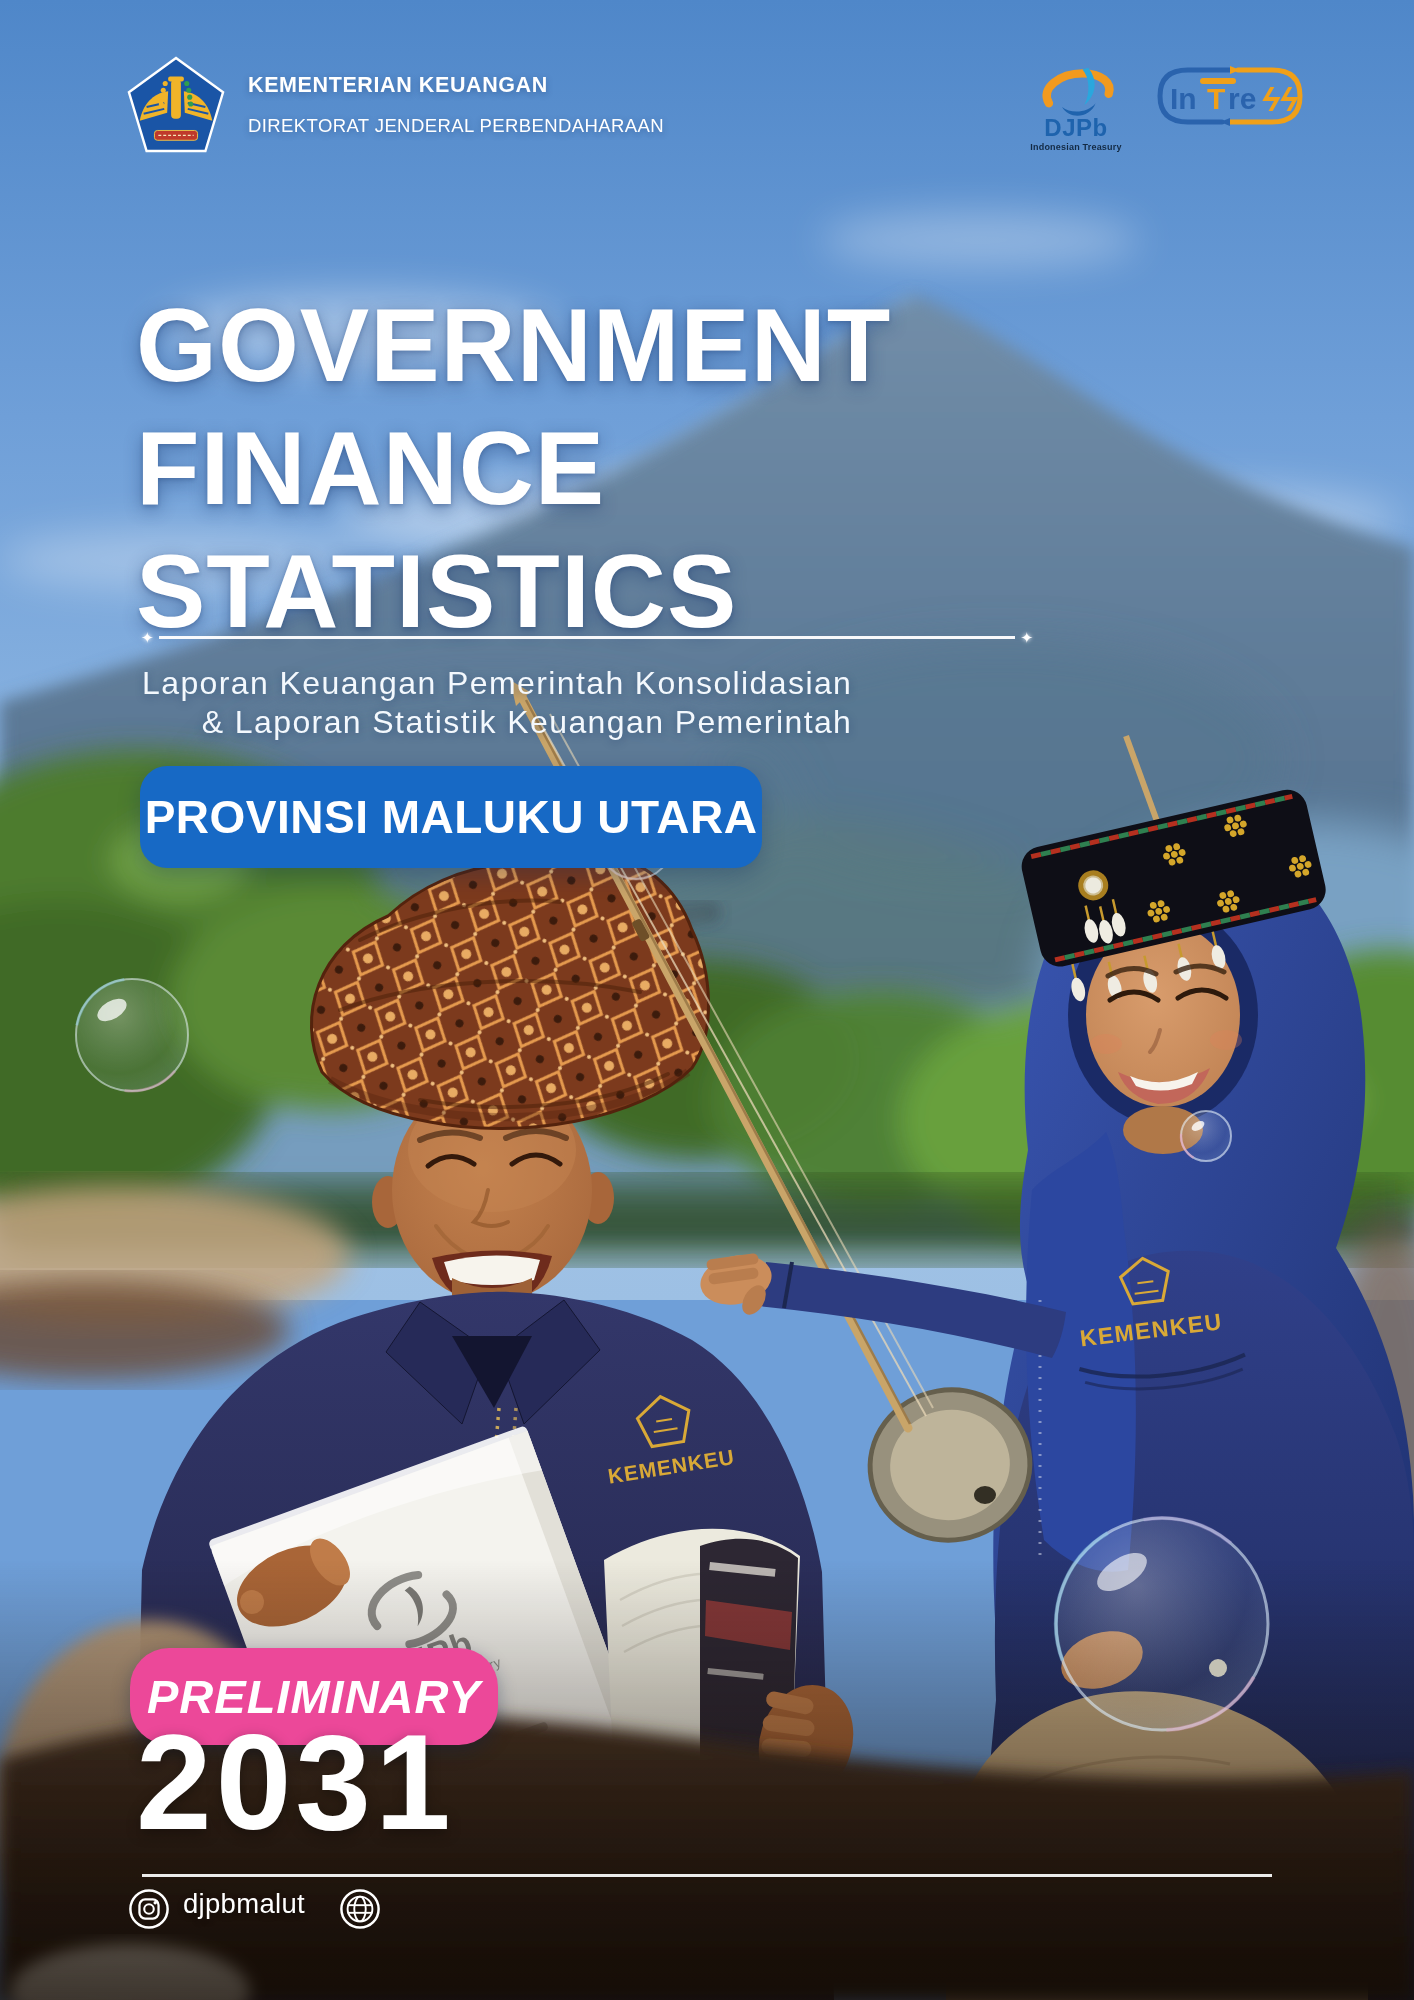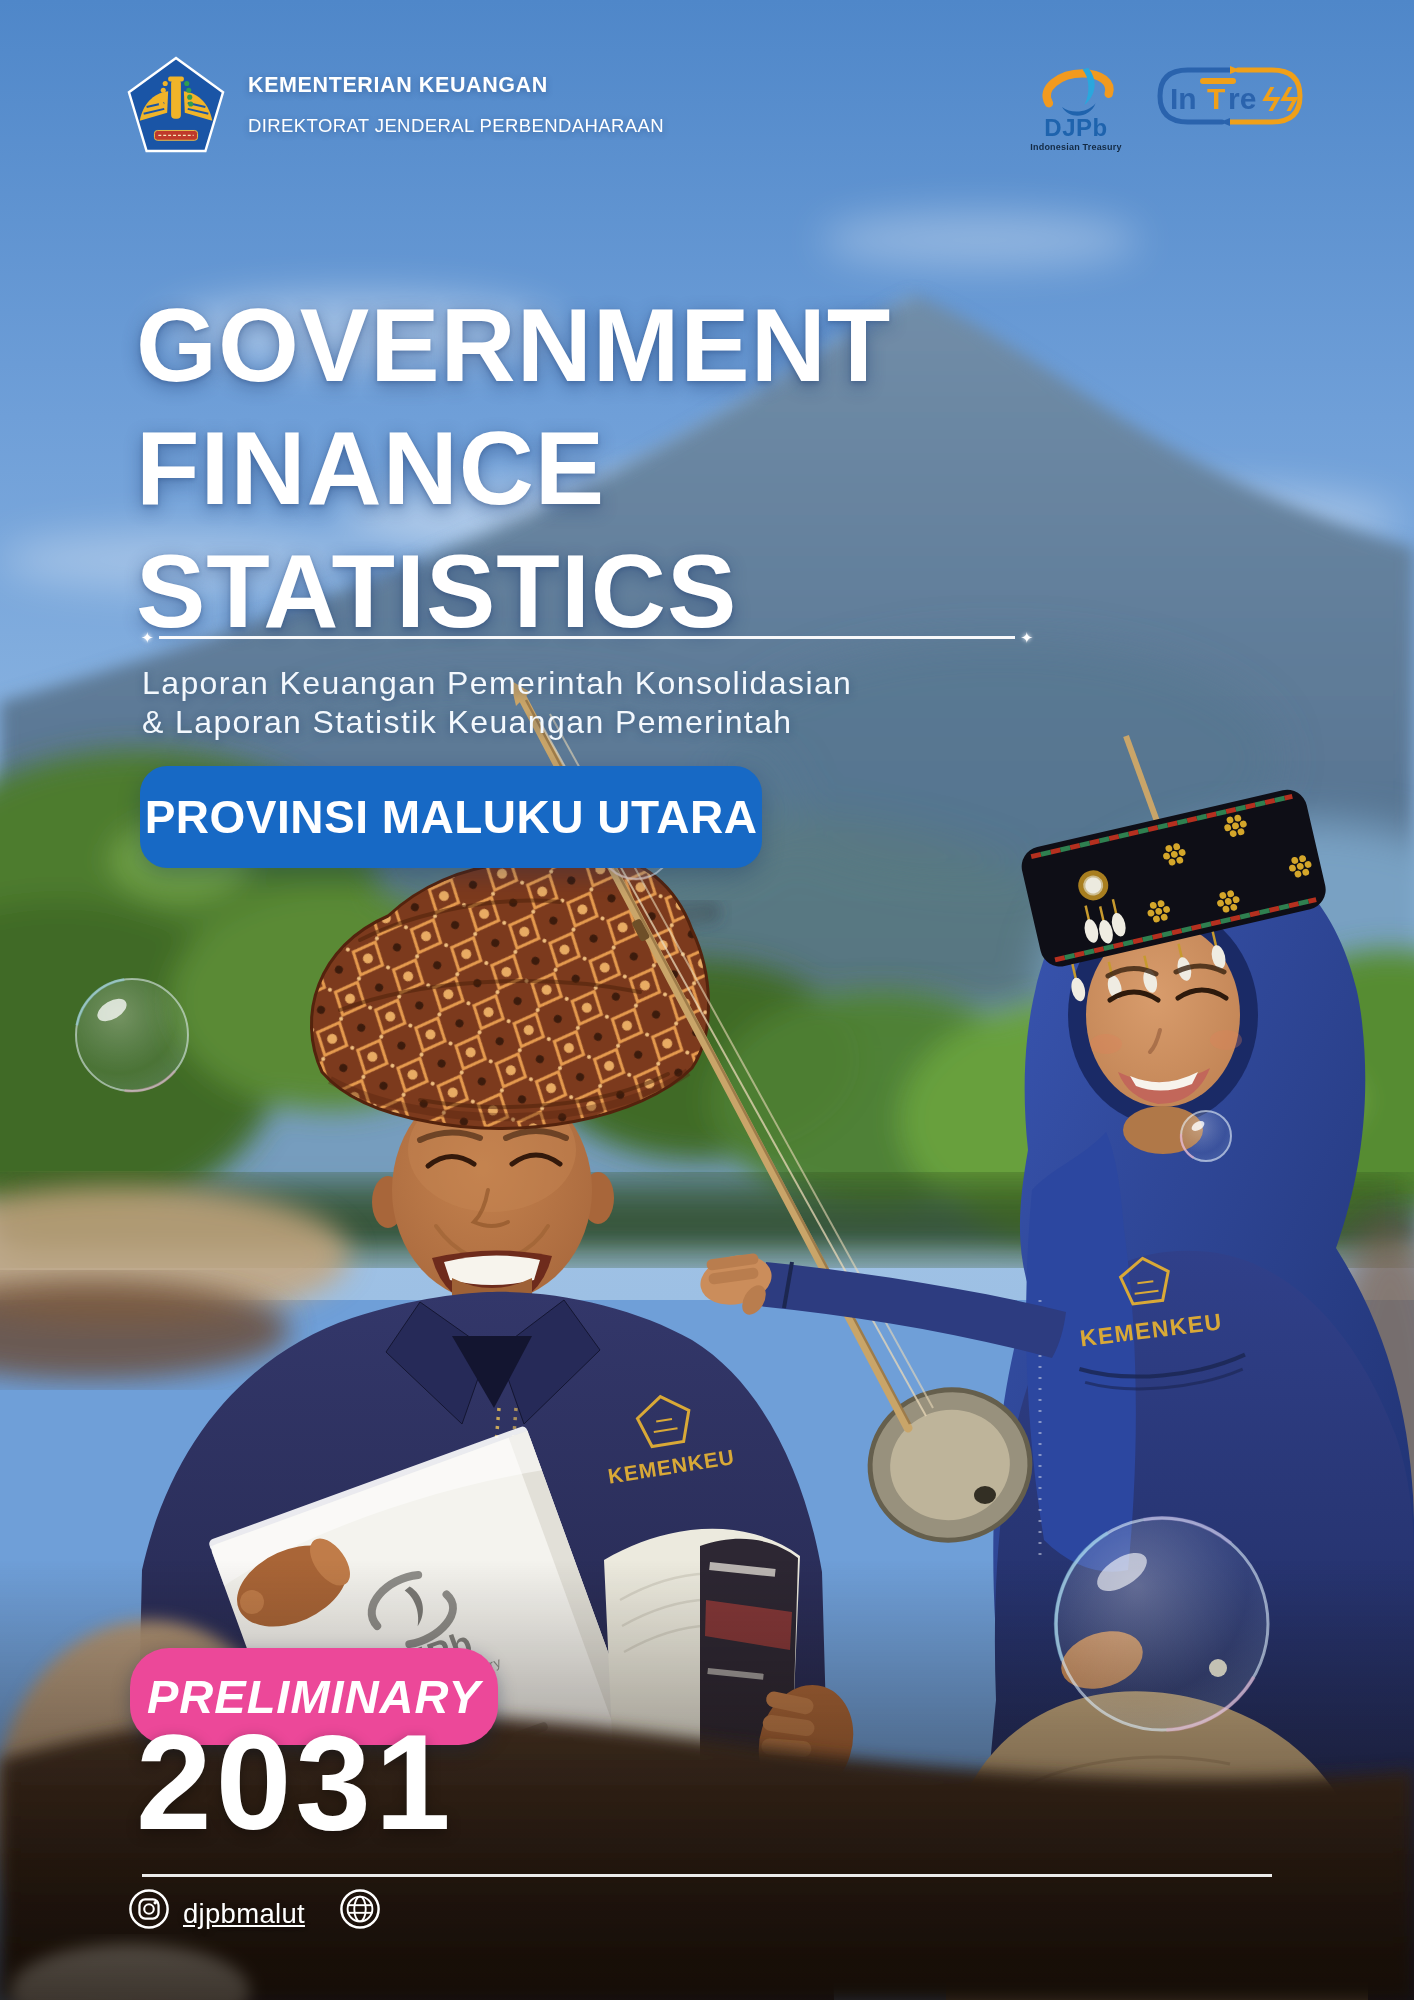--- a/index.html
+++ b/index.html
@@ -20,36 +20,36 @@
     letter-spacing:.5px;}
   .djpb-tagline{font-size:9px;font-weight:700;color:#132a44;letter-spacing:.2px;margin-top:2px;}
 
   
   .title{left:136px;top:268px;color:#fff;font-weight:700;font-size:104px;line-height:123px;
     letter-spacing:1px;text-shadow:0 5px 18px rgba(25,55,110,.45),0 2px 4px rgba(25,55,110,.3);margin-top:16px;}
   .divider{left:141px;top:630px;width:892px;display:flex;align-items:center;gap:5px;color:#fff;}
   .divider .line{flex:1;height:2.4px;background:rgba(255,255,255,.95);}
   .divider .spark{font-size:15px;line-height:1;text-shadow:0 0 4px #fff;}
   .subtitle{left:142px;top:664px;color:#f3f8fd;font-size:32px;line-height:39px;font-weight:400;
-    letter-spacing:1.4px;text-shadow:0 2px 8px rgba(20,50,100,.4);}
+    letter-spacing:1.4px;text-shadow:0 2px 8px rgba(20,50,100,.4);text-align:right;}
   .province-badge{left:140px;top:766px;width:622px;height:102px;border-radius:27px;
     background:#1769c5;display:flex;align-items:center;justify-content:center;
     color:#fff;font-size:46px;font-weight:700;letter-spacing:.5px;
     box-shadow:0 8px 22px rgba(10,40,90,.28);}
 
   
   .preliminary-badge{left:130px;top:1648px;width:368px;height:97px;border-radius:39px;
     background:#ec4899;display:flex;align-items:center;justify-content:center;
     color:#fff;font-size:47px;font-weight:700;font-style:italic;letter-spacing:1px;
     box-shadow:0 6px 18px rgba(10,30,70,.35);}
   .year{left:136px;top:1714px;color:#fff;font-size:136px;font-weight:700;letter-spacing:4px;
     line-height:1;text-shadow:0 4px 14px rgba(0,0,0,.35);}
   .footer-rule{left:142px;top:1874px;width:1130px;height:2.5px;background:rgba(255,255,255,.92);}
-  .footer{left:128px;top:1888px;display:flex;align-items:flex-end;gap:13px;color:#fff;
-    font-size:27.5px;letter-spacing:.3px;text-shadow:0 2px 6px rgba(0,0,0,.4);text-decoration:underline;}
+  .footer{left:128px;top:1888px;display:flex;align-items:flex-start;gap:13px;color:#fff;
+    font-size:27.5px;letter-spacing:.3px;text-shadow:0 2px 6px rgba(0,0,0,.4);}
   .footer .gap{width:8px;}
   .icon-circle{width:42px;height:42px;}
 </style>
 </head>
 <body>
 
 <div id="canvas">
 
   <svg id="scene" viewBox="0 0 1414 2000">
     <defs>

